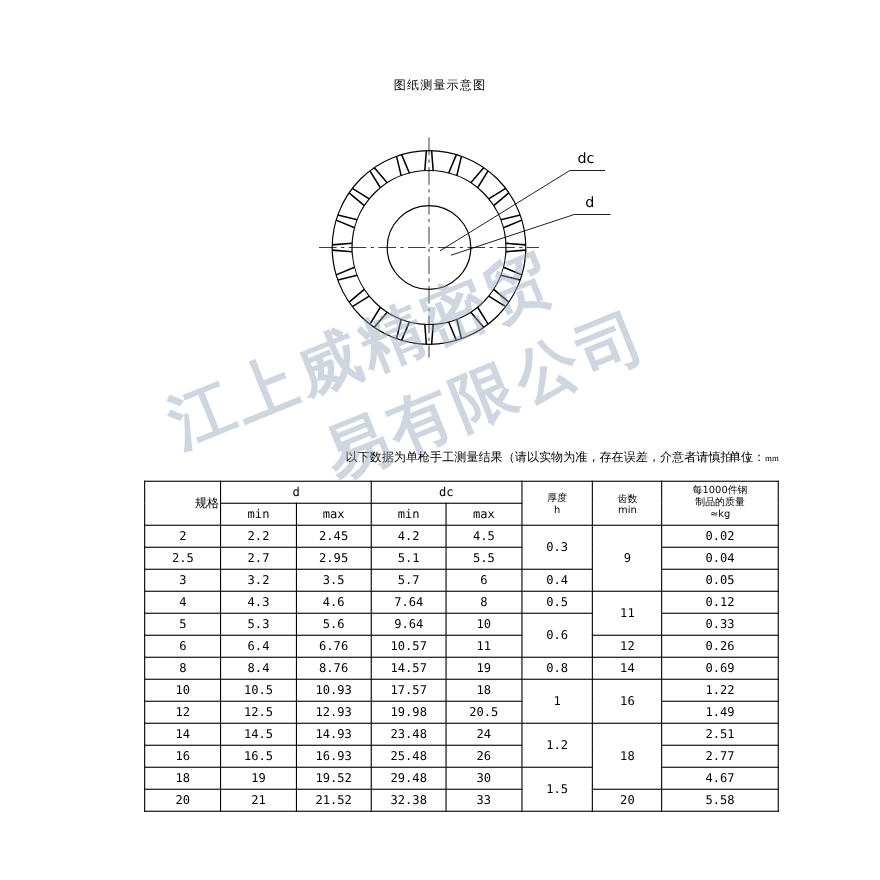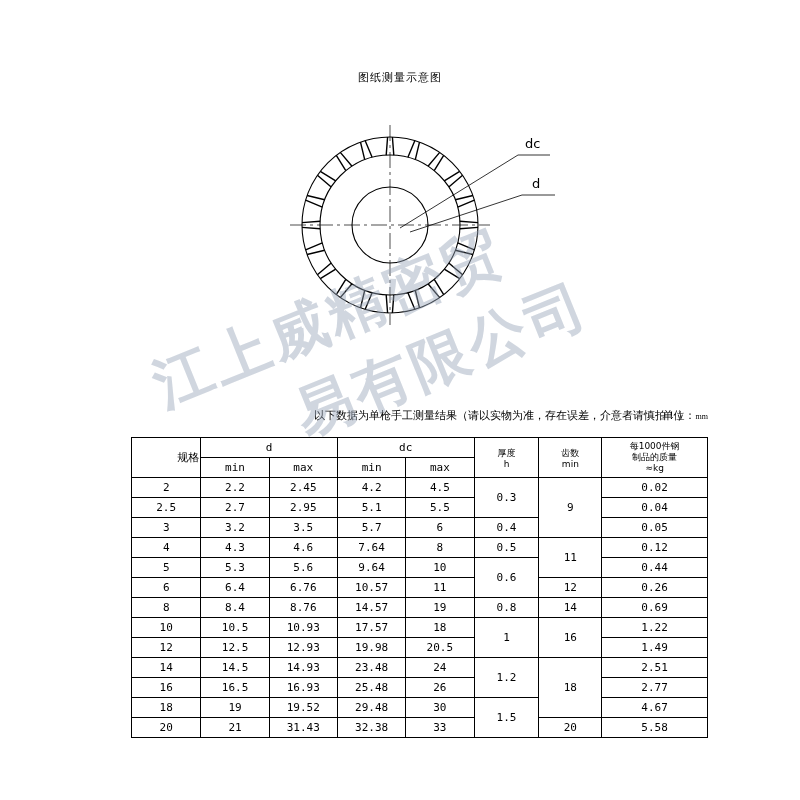--- a/index.html
+++ b/index.html
@@ -254,21 +254,21 @@
           <td class="teeth-col" rowspan="2">11</td>
           <td class="mass-col">0.12</td>
         </tr>
         <tr>
           <td class="size-col">5</td>
           <td class="num-col">5.3</td>
           <td class="num-col">5.6</td>
           <td class="num-col">9.64</td>
           <td class="num-col">10</td>
           <td class="h-col" rowspan="2">0.6</td>
-          <td class="mass-col">0.44</td>
+          <td class="mass-col">0.33</td>
         </tr>
         <tr>
           <td class="size-col">6</td>
           <td class="num-col">6.4</td>
           <td class="num-col">6.76</td>
           <td class="num-col">10.57</td>
           <td class="num-col">11</td>
           <td class="teeth-col" rowspan="1">12</td>
           <td class="mass-col">0.26</td>
         </tr>
@@ -323,21 +323,21 @@
           <td class="num-col">19</td>
           <td class="num-col">19.52</td>
           <td class="num-col">29.48</td>
           <td class="num-col">30</td>
           <td class="h-col" rowspan="2">1.5</td>
           <td class="mass-col">4.67</td>
         </tr>
         <tr>
           <td class="size-col">20</td>
           <td class="num-col">21</td>
-          <td class="num-col">31.43</td>
+          <td class="num-col">21.52</td>
           <td class="num-col">32.38</td>
           <td class="num-col">33</td>
           <td class="teeth-col" rowspan="1">20</td>
           <td class="mass-col">5.58</td>
         </tr>
       </tbody>
   </table>
 
   <div class="watermark">
     <div>江上威精密贸</div>

